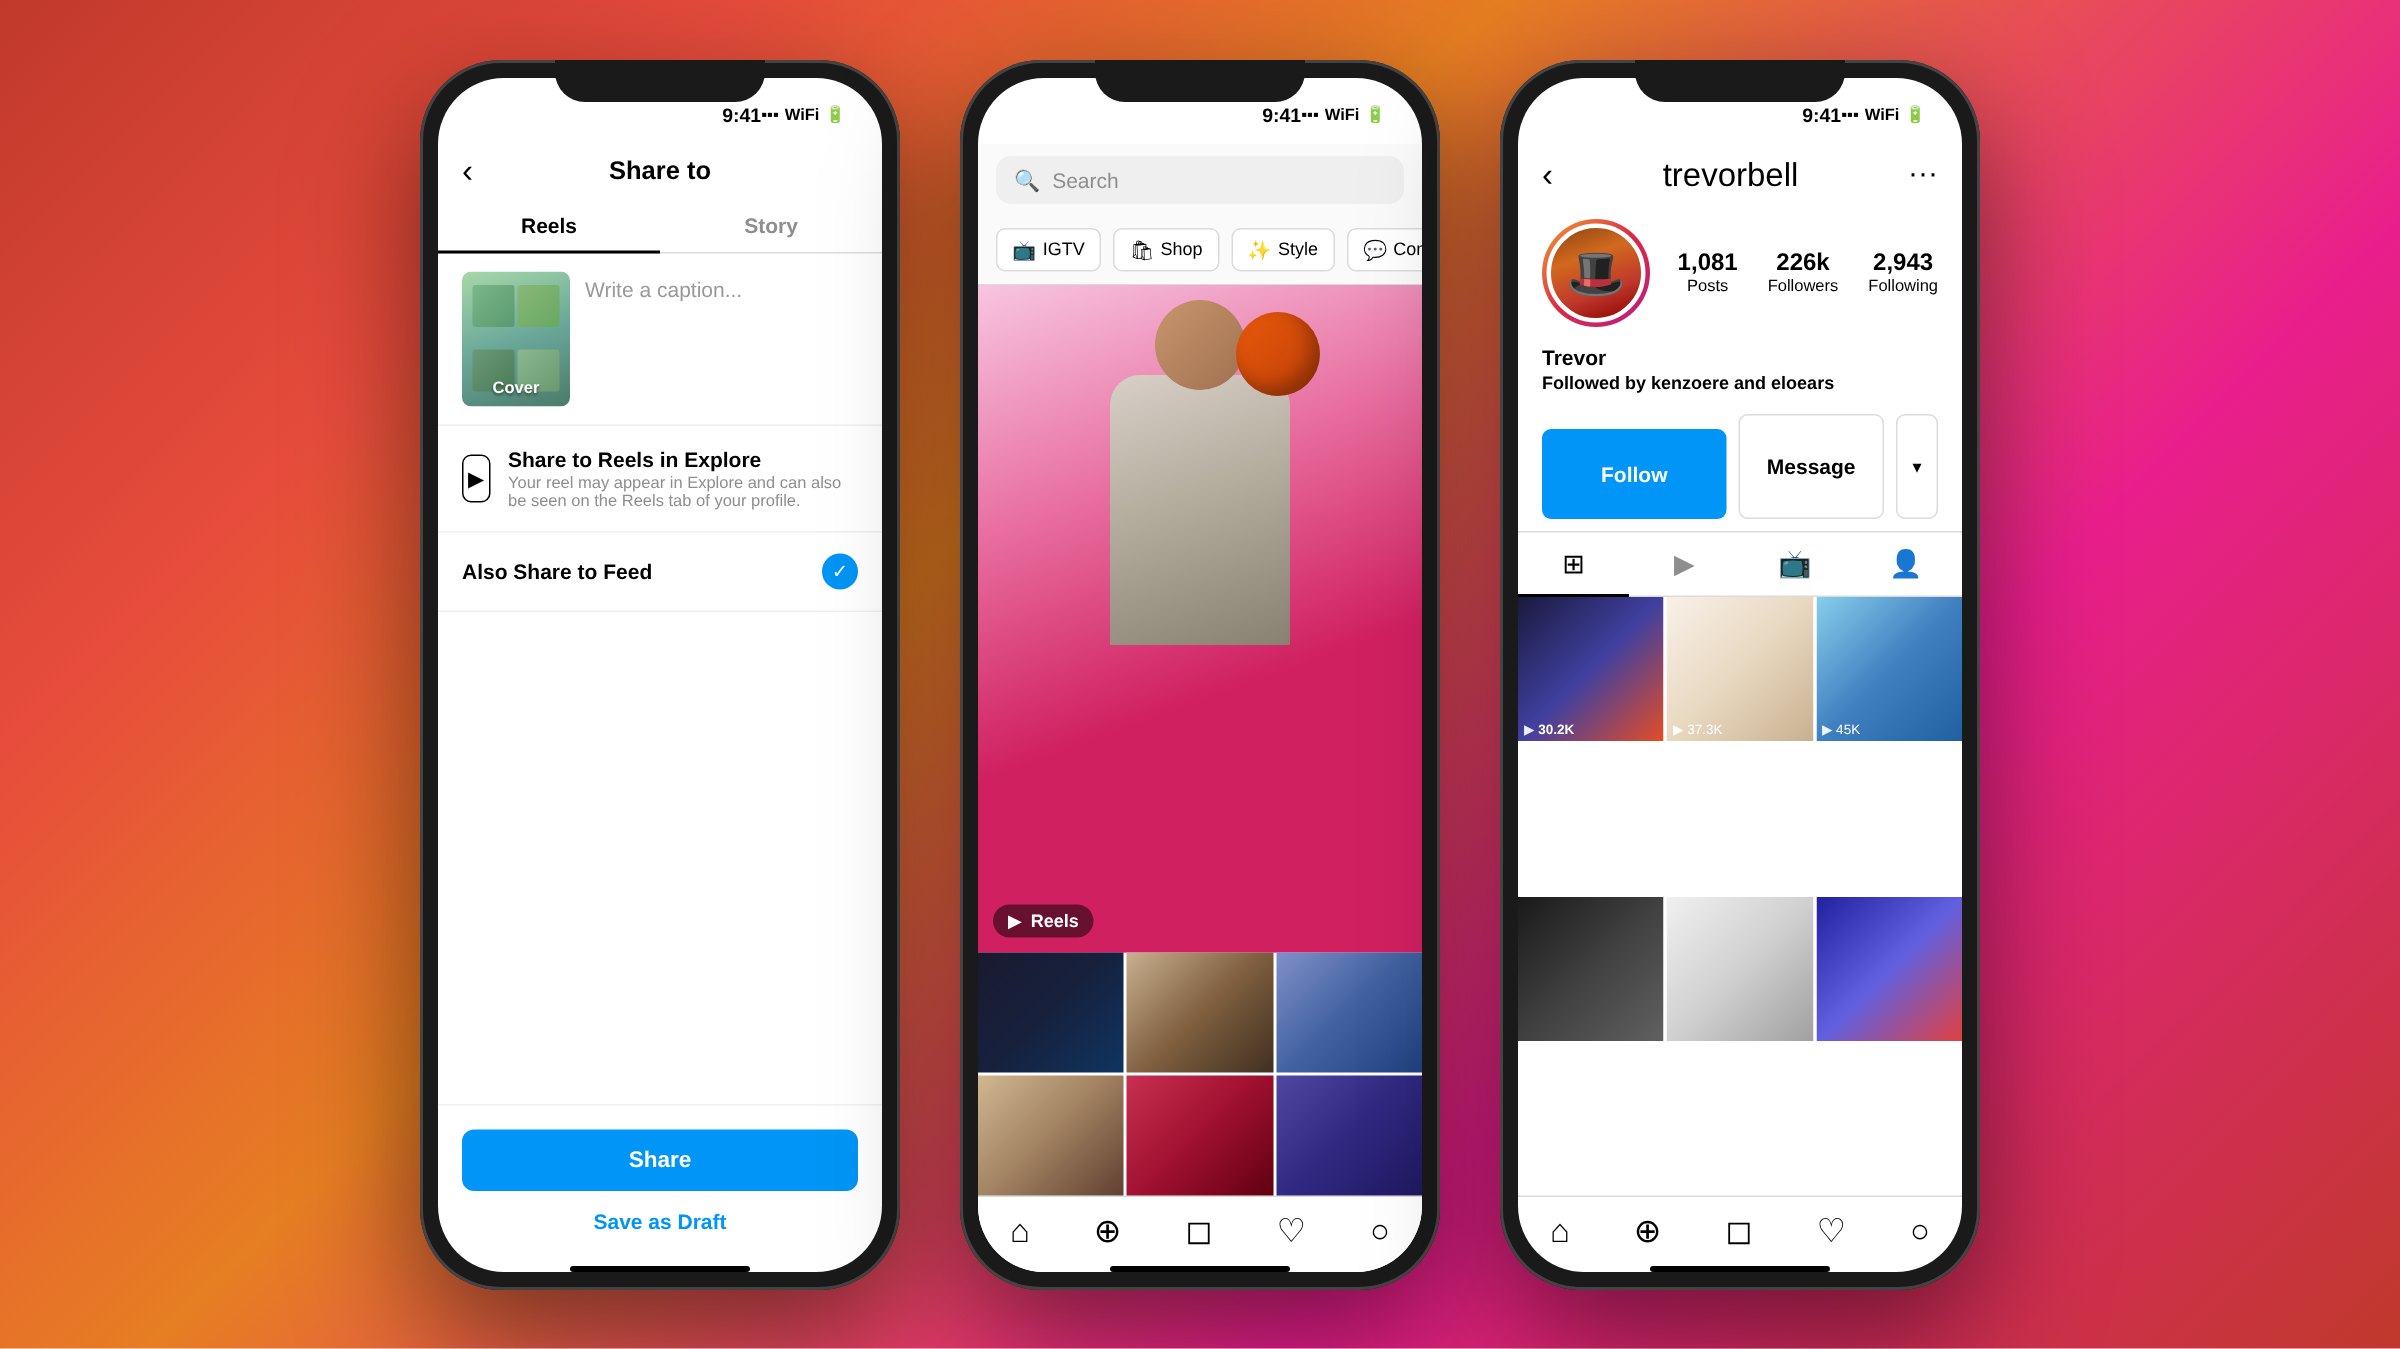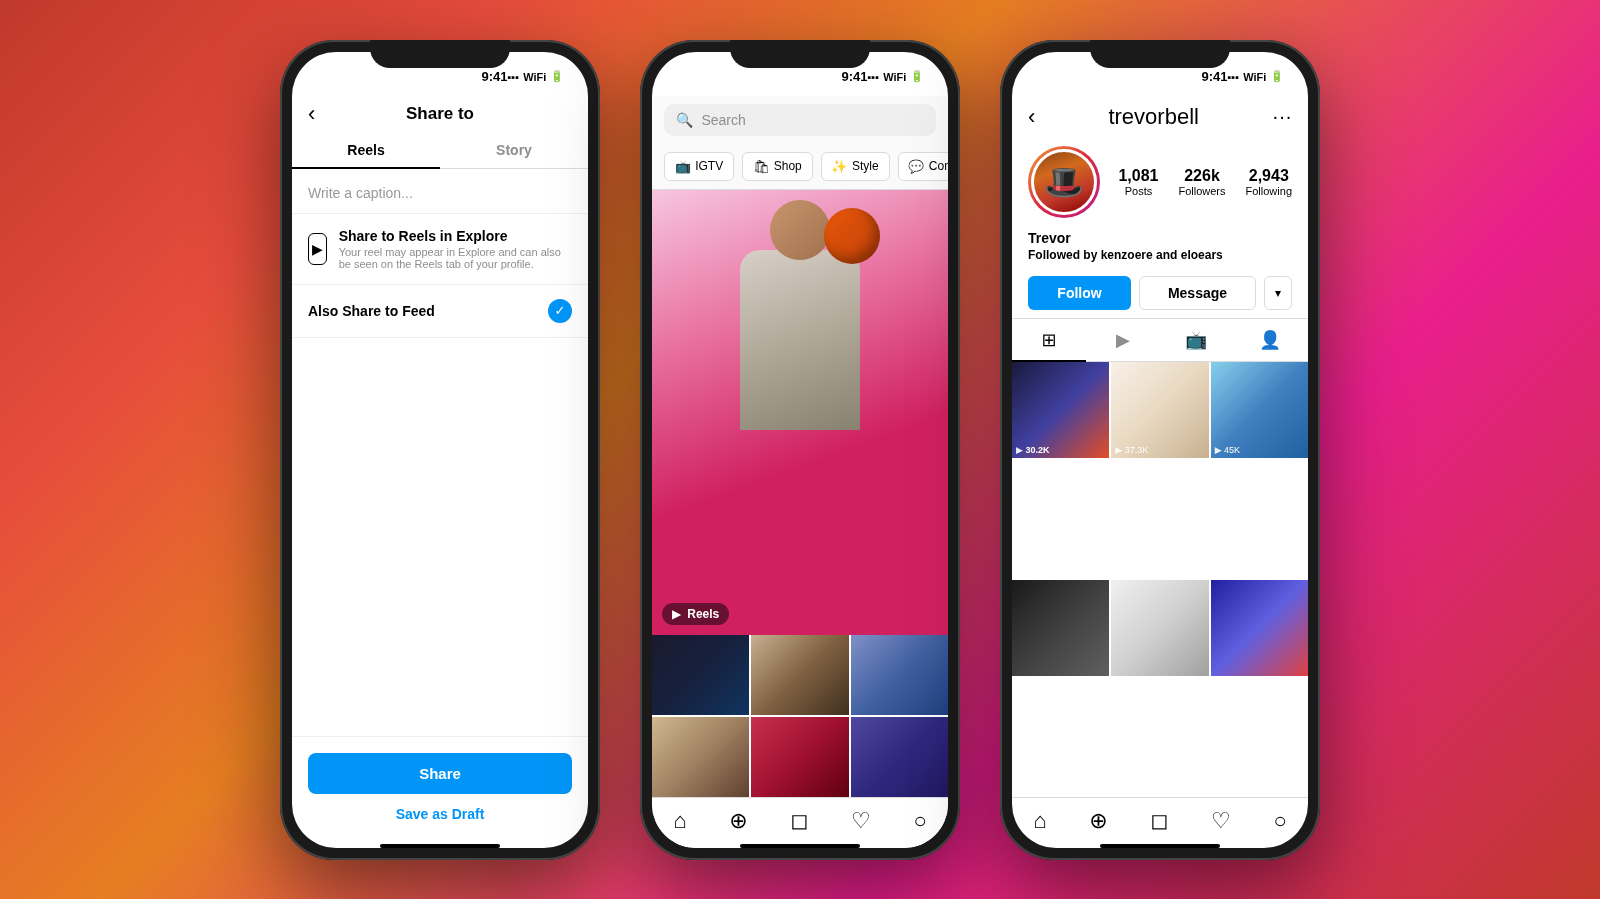--- a/index.html
+++ b/index.html
@@ -373,23 +373,24 @@
       display: flex;
       gap: 8px;
       padding: 8px 16px;
     }
     .follow-btn {
       flex: 2;
       background: #0095f6;
       color: #fff;
       border: none;
       border-radius: 6px;
-      padding: 2px;
+      padding: 22px;
       font-size: 14px;
       font-weight: 600;
+      margin-top: 10px;
     }
     .message-btn {
       flex: 2;
       background: #fff;
       color: #000;
       border: 1px solid #dbdbdb;
       border-radius: 6px;
       padding: 8px;
       font-size: 14px;
       font-weight: 600;
@@ -471,20 +472,33 @@
         <span class="back-arrow">‹</span>
         <span class="share-header-title">Share to</span>
       </div>
 
       <div class="tabs">
         <div class="tab active">Reels</div>
         <div class="tab">Story</div>
       </div>
 
       <div class="caption-area">
+        <div class="cover-thumb">
+          <div style="width:100%;height:100%;background:linear-gradient(160deg,#a8d8a8,#6ba89a,#4a7a6a);display:flex;flex-direction:column;gap:2px;padding:3px;align-items:center;justify-content:space-around;">
+            <div style="display:flex;gap:2px;">
+              <div style="width:28px;height:28px;border-radius:2px;background:linear-gradient(135deg,#7ab888,#5a9870);"></div>
+              <div style="width:28px;height:28px;border-radius:2px;background:linear-gradient(135deg,#88b87a,#68a860);"></div>
+            </div>
+            <div style="display:flex;gap:2px;">
+              <div style="width:28px;height:28px;border-radius:2px;background:linear-gradient(135deg,#6a9a78,#4a7a58);"></div>
+              <div style="width:28px;height:28px;border-radius:2px;background:linear-gradient(135deg,#8ab890,#6a9870);"></div>
+            </div>
+          </div>
+          <span class="cover-label">Cover</span>
+        </div>
         <div class="caption-input">Write a caption...</div>
       </div>
 
       <div class="option-row">
         <div class="option-icon">▶</div>
         <div class="option-text-block">
           <div class="option-title">Share to Reels in Explore</div>
           <div class="option-subtitle">Your reel may appear in Explore and can also be seen on the Reels tab of your profile.</div>
         </div>
       </div>

